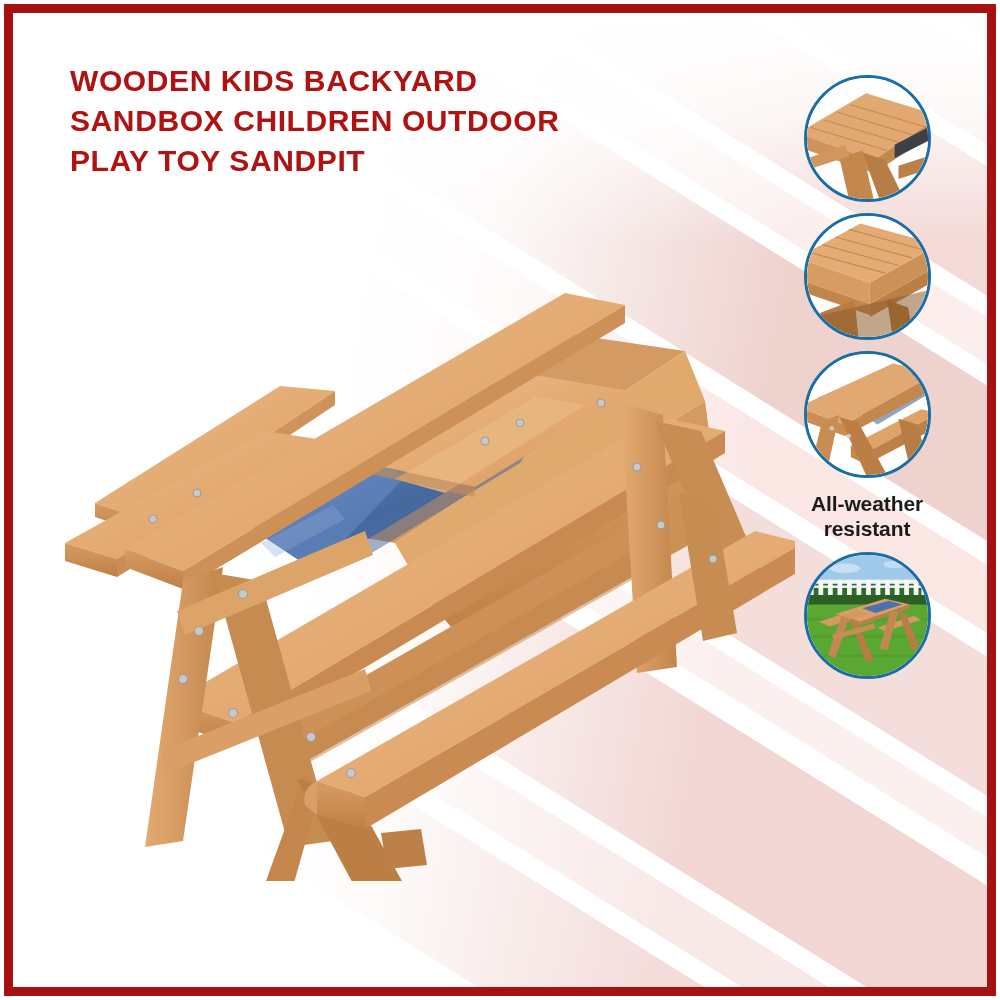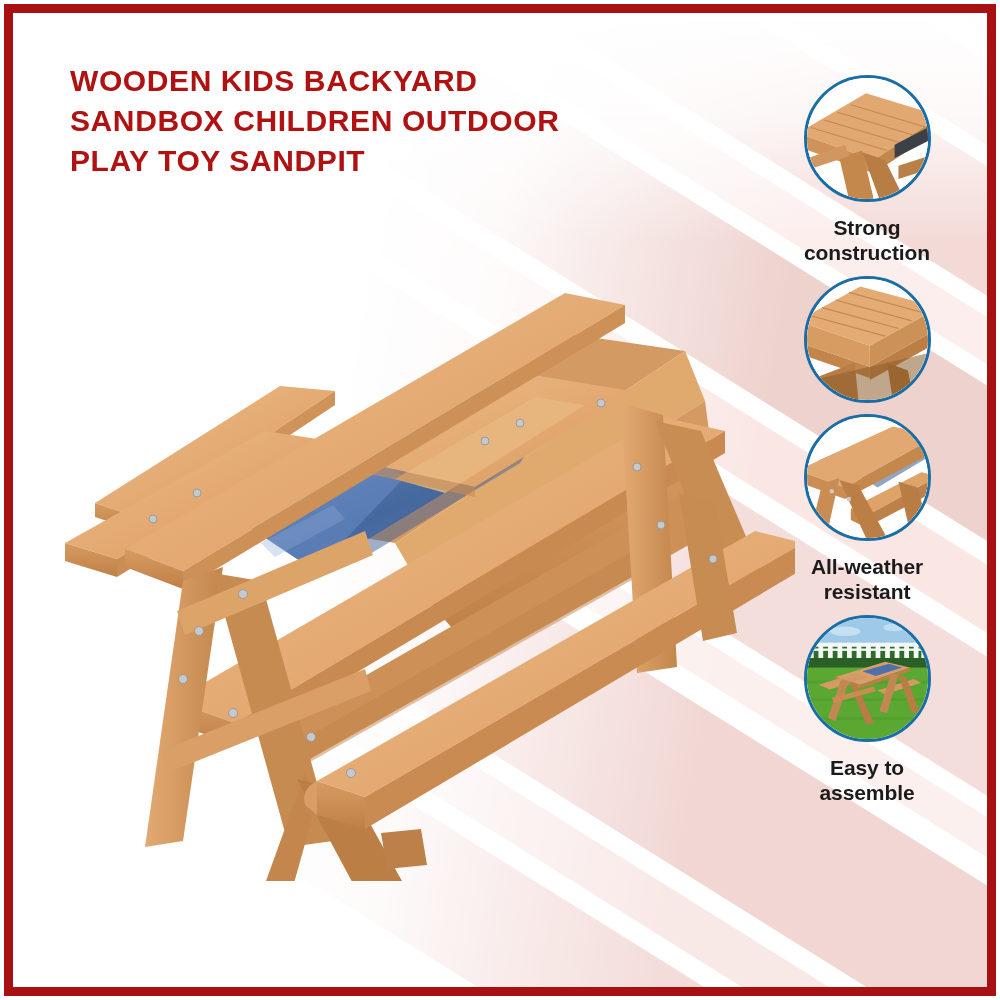--- a/index.html
+++ b/index.html
@@ -288,22 +288,20 @@
               </g>
               <polygon points="70,86 140,40 140,54 70,100" fill="#c4874c"></polygon>
               <polygon points="-10,58 70,86 70,100 -10,72" fill="#cf9259"></polygon>
               <polygon points="92,70 127,52 127,66 92,84" fill="#3c4148"></polygon>
               <polygon points="34,84 58,76 70,127 44,127" fill="#c4874c"></polygon>
               <polygon points="58,78 82,86 102,127 76,127" fill="#b87c45"></polygon>
               <polygon points="-10,88 40,70 44,82 -10,100" fill="#d19760"></polygon>
               <polygon points="96,92 127,82 127,96 96,106" fill="#bb8048"></polygon>
             </svg>
           </div>
-          <div class="flabel">Strong
-construction</div>
         </div>
 
         <div class="feature">
           <div class="thumb">
             <svg viewBox="0 0 127 127">
               <rect width="127" height="127" fill="#ffffff"></rect>
               <polygon points="-10,44 56,8 138,30 66,70" fill="#e4ab74"></polygon>
               <g stroke="#c08a52" stroke-width="1.2">
                 <line x1="2" y1="38" x2="82" y2="60"></line>
                 <line x1="16" y1="30" x2="96" y2="52"></line>
@@ -385,21 +383,19 @@
               <polygon points="56,70 108,52 108,56 56,74" fill="#bb7f46"></polygon>
               <polygon points="12,70 52,58 64,62 24,75" fill="#d39a64"></polygon>
               <polygon points="74,76 112,64 120,68 82,80" fill="#d39a64"></polygon>
               <polygon points="36,64 44,66 30,108 22,105" fill="#c28852"></polygon>
               <polygon points="44,66 52,69 70,110 62,112" fill="#b87c45"></polygon>
               <polygon points="88,58 96,60 84,100 76,98" fill="#c28852"></polygon>
               <polygon points="96,60 104,62 118,98 110,100" fill="#b87c45"></polygon>
               <polygon points="26,84 70,72 72,77 28,89" fill="#c98c52"></polygon>
             </svg>
           </div>
-          <div class="flabel">Easy to
-assemble</div>
         </div>
 
       </div>
 
     </div>
   </div>
 </div>
 
 </body></html>

